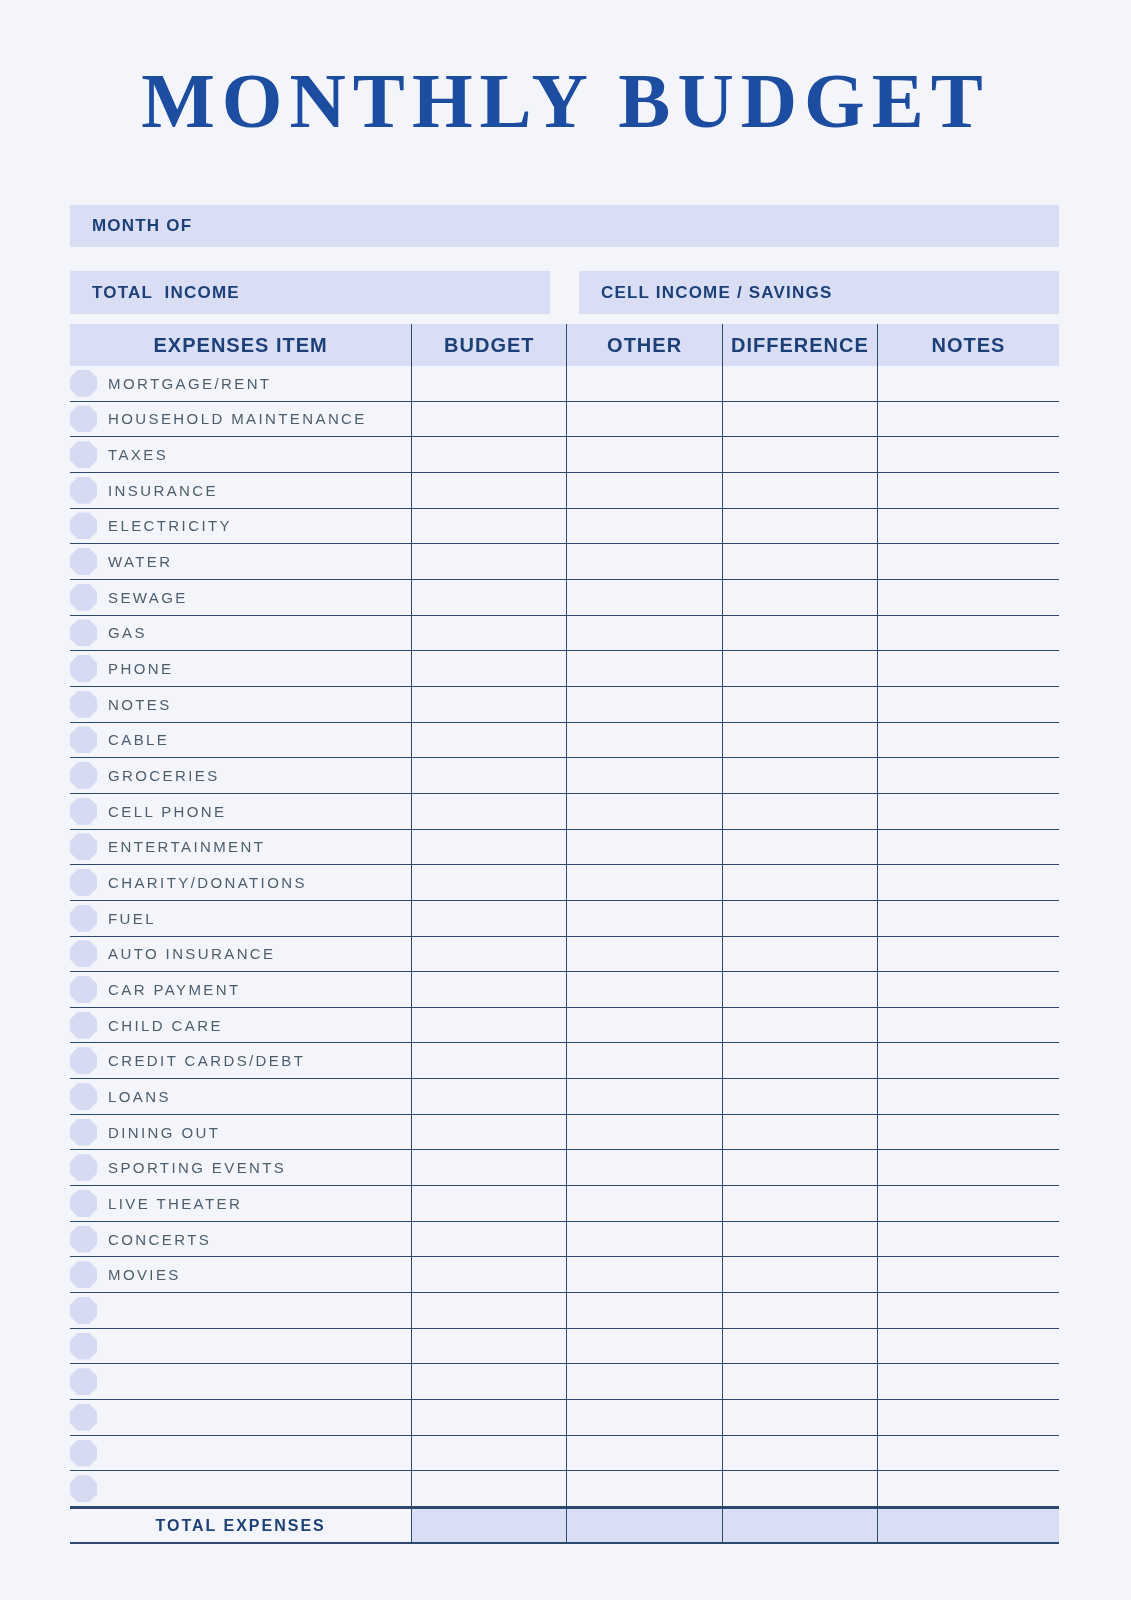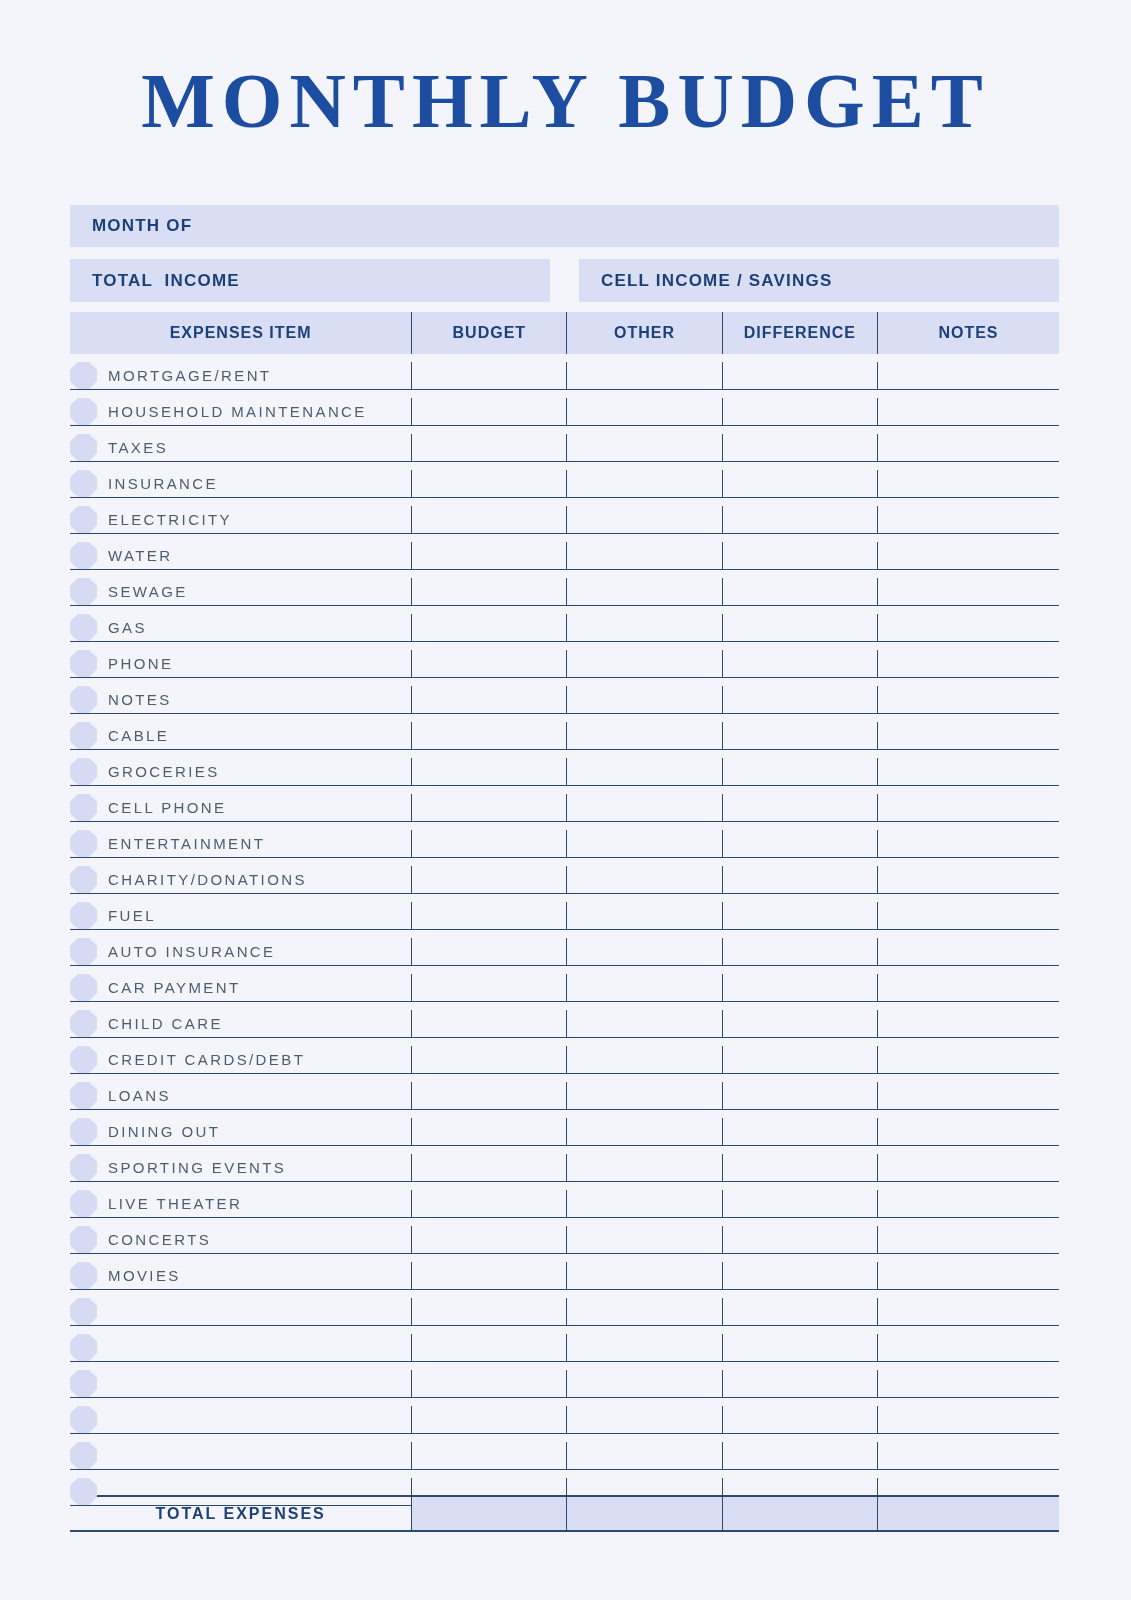--- a/index.html
+++ b/index.html
@@ -43,55 +43,54 @@
     padding-left:22px;
   }
   .bar-label{
     font-weight:bold;
     font-size:17px;
     letter-spacing:1.2px;
     color:var(--navy);
     white-space:pre;
   }
   .income-row{
-    margin-top:12px;
+    margin-top:24px;
     display:flex;
     gap:29px;
   }
   .income-row .field-bar{flex:1 1 0;height:43px;}
   .table{margin-top:10px;}
   .thead{
     display:flex;
     height:42px;
     background:var(--lavender);
   }
   .th{
     display:flex;align-items:center;justify-content:center;
     font-weight:bold;
-    font-size:16px;
+    font-size:20px;
     letter-spacing:1px;
     color:var(--navy);
     height:100%;
   }
   .c1{width:34.5%;}
   .c2{width:15.7%;}
   .c3{width:15.7%;}
   .c4{width:15.7%;}
   .c5{width:18.4%;}
   .th.c2,.th.c3,.th.c4,.th.c5{border-left:1px solid var(--line);}
   .tbody{
     height:1141px;
     display:flex;
     flex-direction:column;
   }
   .row{
     flex:1 1 0;
     display:flex;
     border-bottom:1px solid var(--line);
-    margin-top:8px;
   }
   .cell{height:100%;}
   .cell.c2,.cell.c3,.cell.c4,.cell.c5{border-left:1px solid var(--line);}
   .item-cell{
     display:flex;
     align-items:center;
   }
   .bullet{
     width:27px;height:27px;
     flex:0 0 27px;

